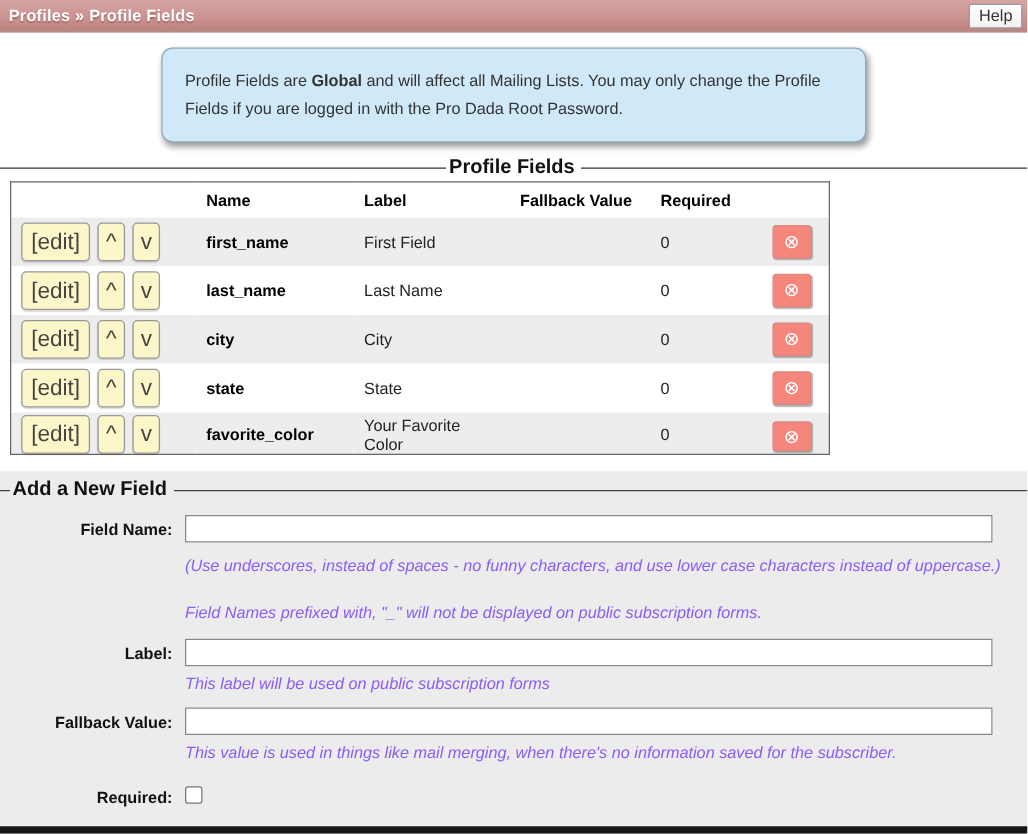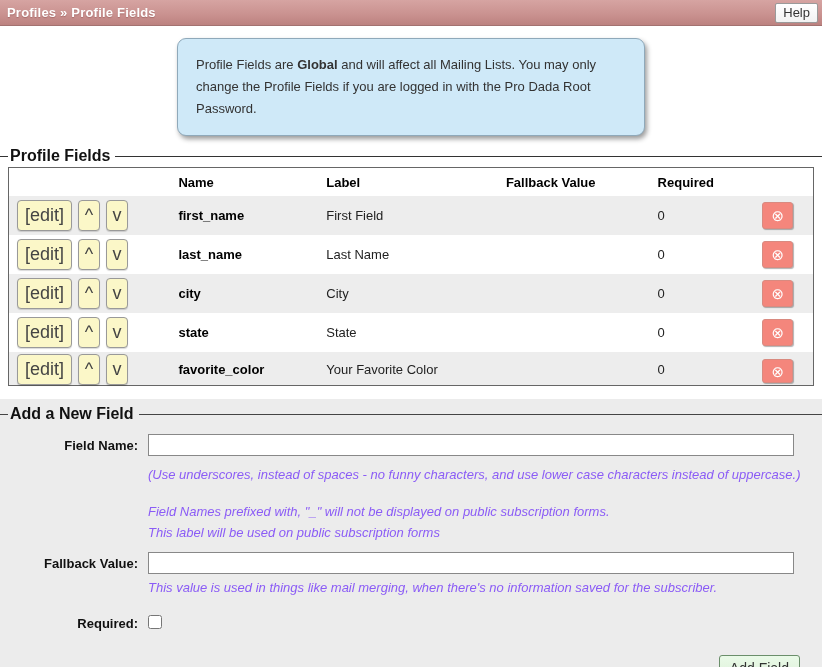--- a/index.html
+++ b/index.html
@@ -40,21 +40,21 @@
     border-radius: 2px;
     font-size: 13px;
     color: #333;
     padding: 1px 7px 2px;
     font-family: inherit;
     cursor: pointer;
   }
 
   
   .notice {
-    width: 468px;
+    width: 564px;
     margin: 12px auto 0;
     background: #cfe9f8;
     border: 1px solid #8fa9ba;
     border-radius: 9px;
     box-shadow: 2px 3px 5px rgba(0,0,0,.4);
     padding: 15px 18px;
     font-size: 13px;
     line-height: 1.7;
     color: #333;
   }
@@ -65,23 +65,24 @@
     border-top: 1px solid #333;
     margin: 11px 0 0;
     padding: 0 8px 6px;
   }
   fieldset.fs legend {
     font-size: 16px;
     font-weight: bold;
     color: #111;
     padding: 0 5px 0 2px;
     margin-left: 0;
+    text-align: center;
   }
   table.fields {
-    width: 806px;
+    width: 656px;
     border-collapse: collapse;
     border: 1px solid #666;
     margin-top: 2px;
   }
   table.fields th {
     text-align: left;
     font-size: 13px;
     font-weight: bold;
     color: #000;
     background: #ffffff;
@@ -315,20 +316,26 @@
 
     <div class="form-row">
       <div class="form-label">Field Name:</div>
       <div class="form-control">
         <input type="text" class="text-input" value="" style="">
       </div>
     </div>
     <div class="hint">(Use underscores, instead of spaces - no funny characters, and use lower case characters instead of uppercase.)</div>
     <div class="hint spaced">Field Names prefixed with, "_" will not be displayed on public subscription forms.</div>
 
+    <div class="form-row" style="margin-top:14px">
+      <div class="form-label">Label:</div>
+      <div class="form-control">
+        <input type="text" class="text-input" value="" style="">
+      </div>
+    </div>
     <div class="hint tight">This label will be used on public subscription forms</div>
 
     <div class="form-row" style="margin-top:12px">
       <div class="form-label">Fallback Value:</div>
       <div class="form-control">
         <input type="text" class="text-input" value="" style="">
       </div>
     </div>
     <div class="hint tight">This value is used in things like mail merging, when there's no information saved for the subscriber.</div>
 

